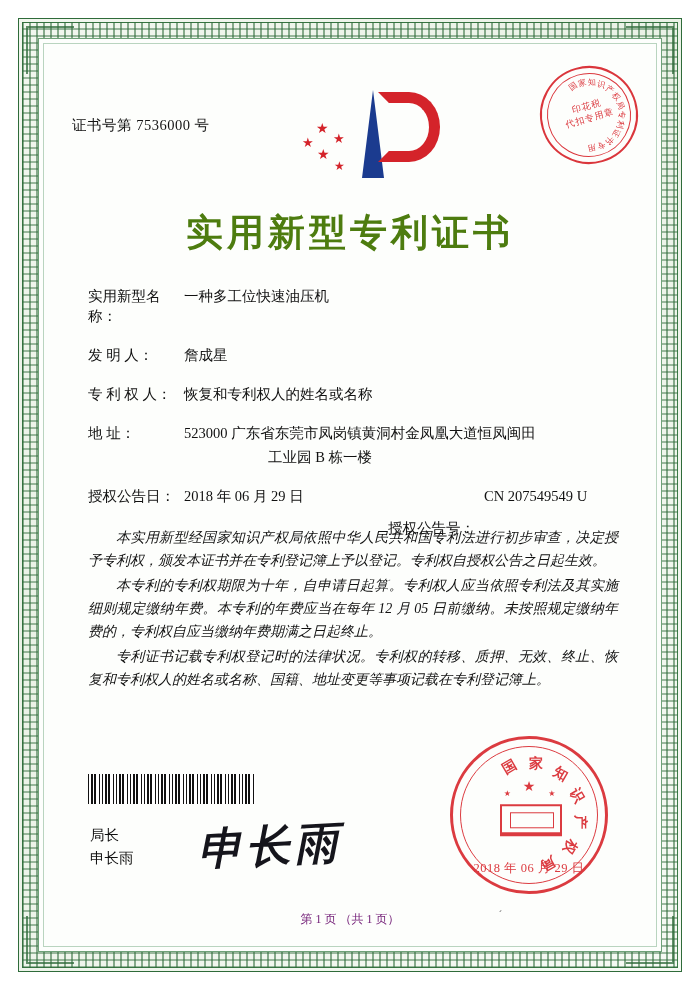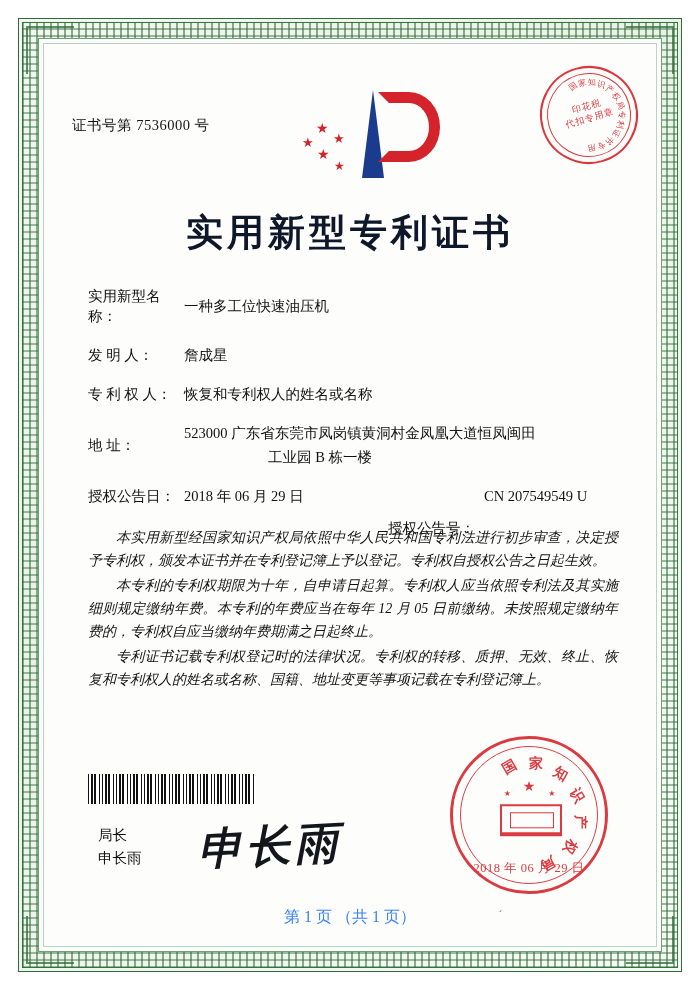--- a/index.html
+++ b/index.html
@@ -130,21 +130,21 @@
 
   .doc-title {
     position: absolute;
     left: 0; right: 0;
     top: 160px;
     text-align: center;
     font-family: "DejaVu Serif", serif;
     font-size: 37px;
     font-weight: 700;
     letter-spacing: 4px;
-    color: #0f172a;
+    color: #4d7c0f;
   }
 
   
   .seal-top {
     position: absolute;
     right: 14px;
     top: 18px;
     width: 94px; height: 94px;
     border-radius: 50%;
     border: 2px solid #d8262c;
@@ -186,21 +186,21 @@
     position: absolute;
     left: 40px;
     right: 24px;
     top: 238px;
     font-size: 14.5px;
     line-height: 20px;
   }
   .field-row {
     display: flex;
     margin-bottom: 19px;
-    align-items: center;
+    align-items: flex-start;
   }
   .field-label {
     width: 96px;
     flex: 0 0 96px;
     letter-spacing: 0px;
     color: #111;
   }
   .field-value {
     flex: 1;
     color: #111;
@@ -244,21 +244,21 @@
     bottom: 138px;
     width: 168px;
     height: 30px;
     background-image: repeating-linear-gradient(90deg,
       #111 0 1px, #fff 1px 3px, #111 3px 5px, #fff 5px 6px,
       #111 6px 8px, #fff 8px 11px, #111 11px 12px, #fff 12px 14px);
   }
 
   .signature-block {
     position: absolute;
-    left: 50px;
+    left: 42px;
     bottom: 72px;
     font-size: 14.5px;
     line-height: 23px;
     color: #111;
   }
   .handwriting {
     position: absolute;
     left: 150px;
     bottom: 66px;
     font-family: "DejaVu Serif", serif;
@@ -341,22 +341,22 @@
     text-align: center;
     font-size: 12.5px;
     letter-spacing: .5px;
   }
 
   .footer {
     position: absolute;
     left: 0; right: 0;
     bottom: 14px;
     text-align: center;
-    font-size: 16px;
-    color: #3b82f6;
+    font-size: 12px;
+    color: #701a75;
   }
   .tiny-mark {
     position: absolute;
     right: 150px;
     bottom: 22px;
     font-size: 10px;
     color: #555;
   }
 </style>
 </head>

